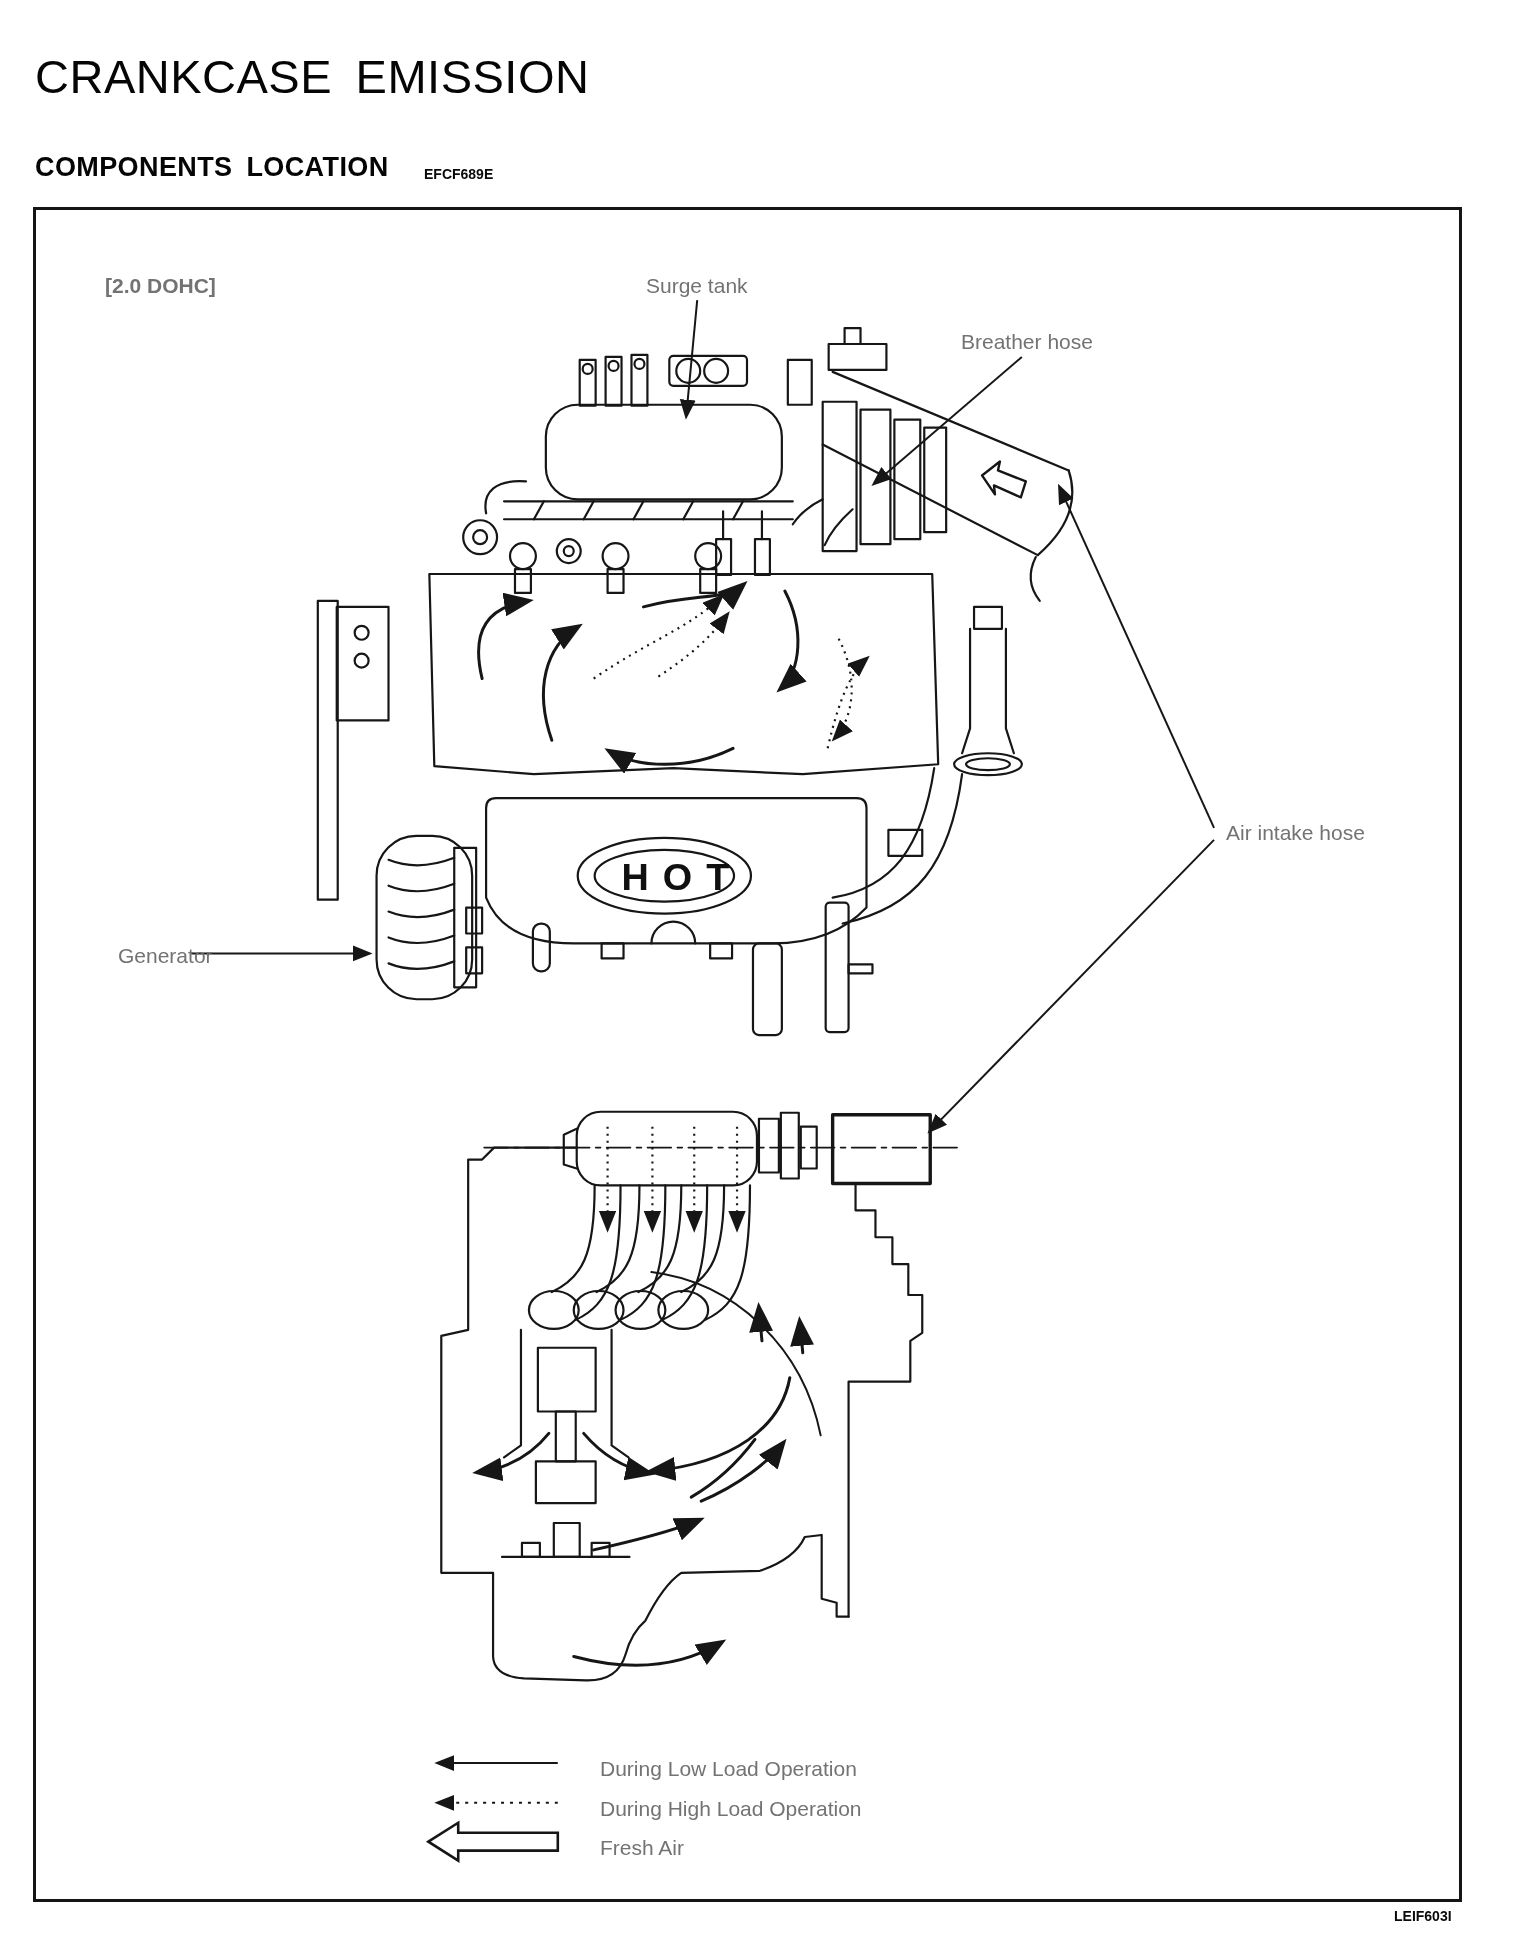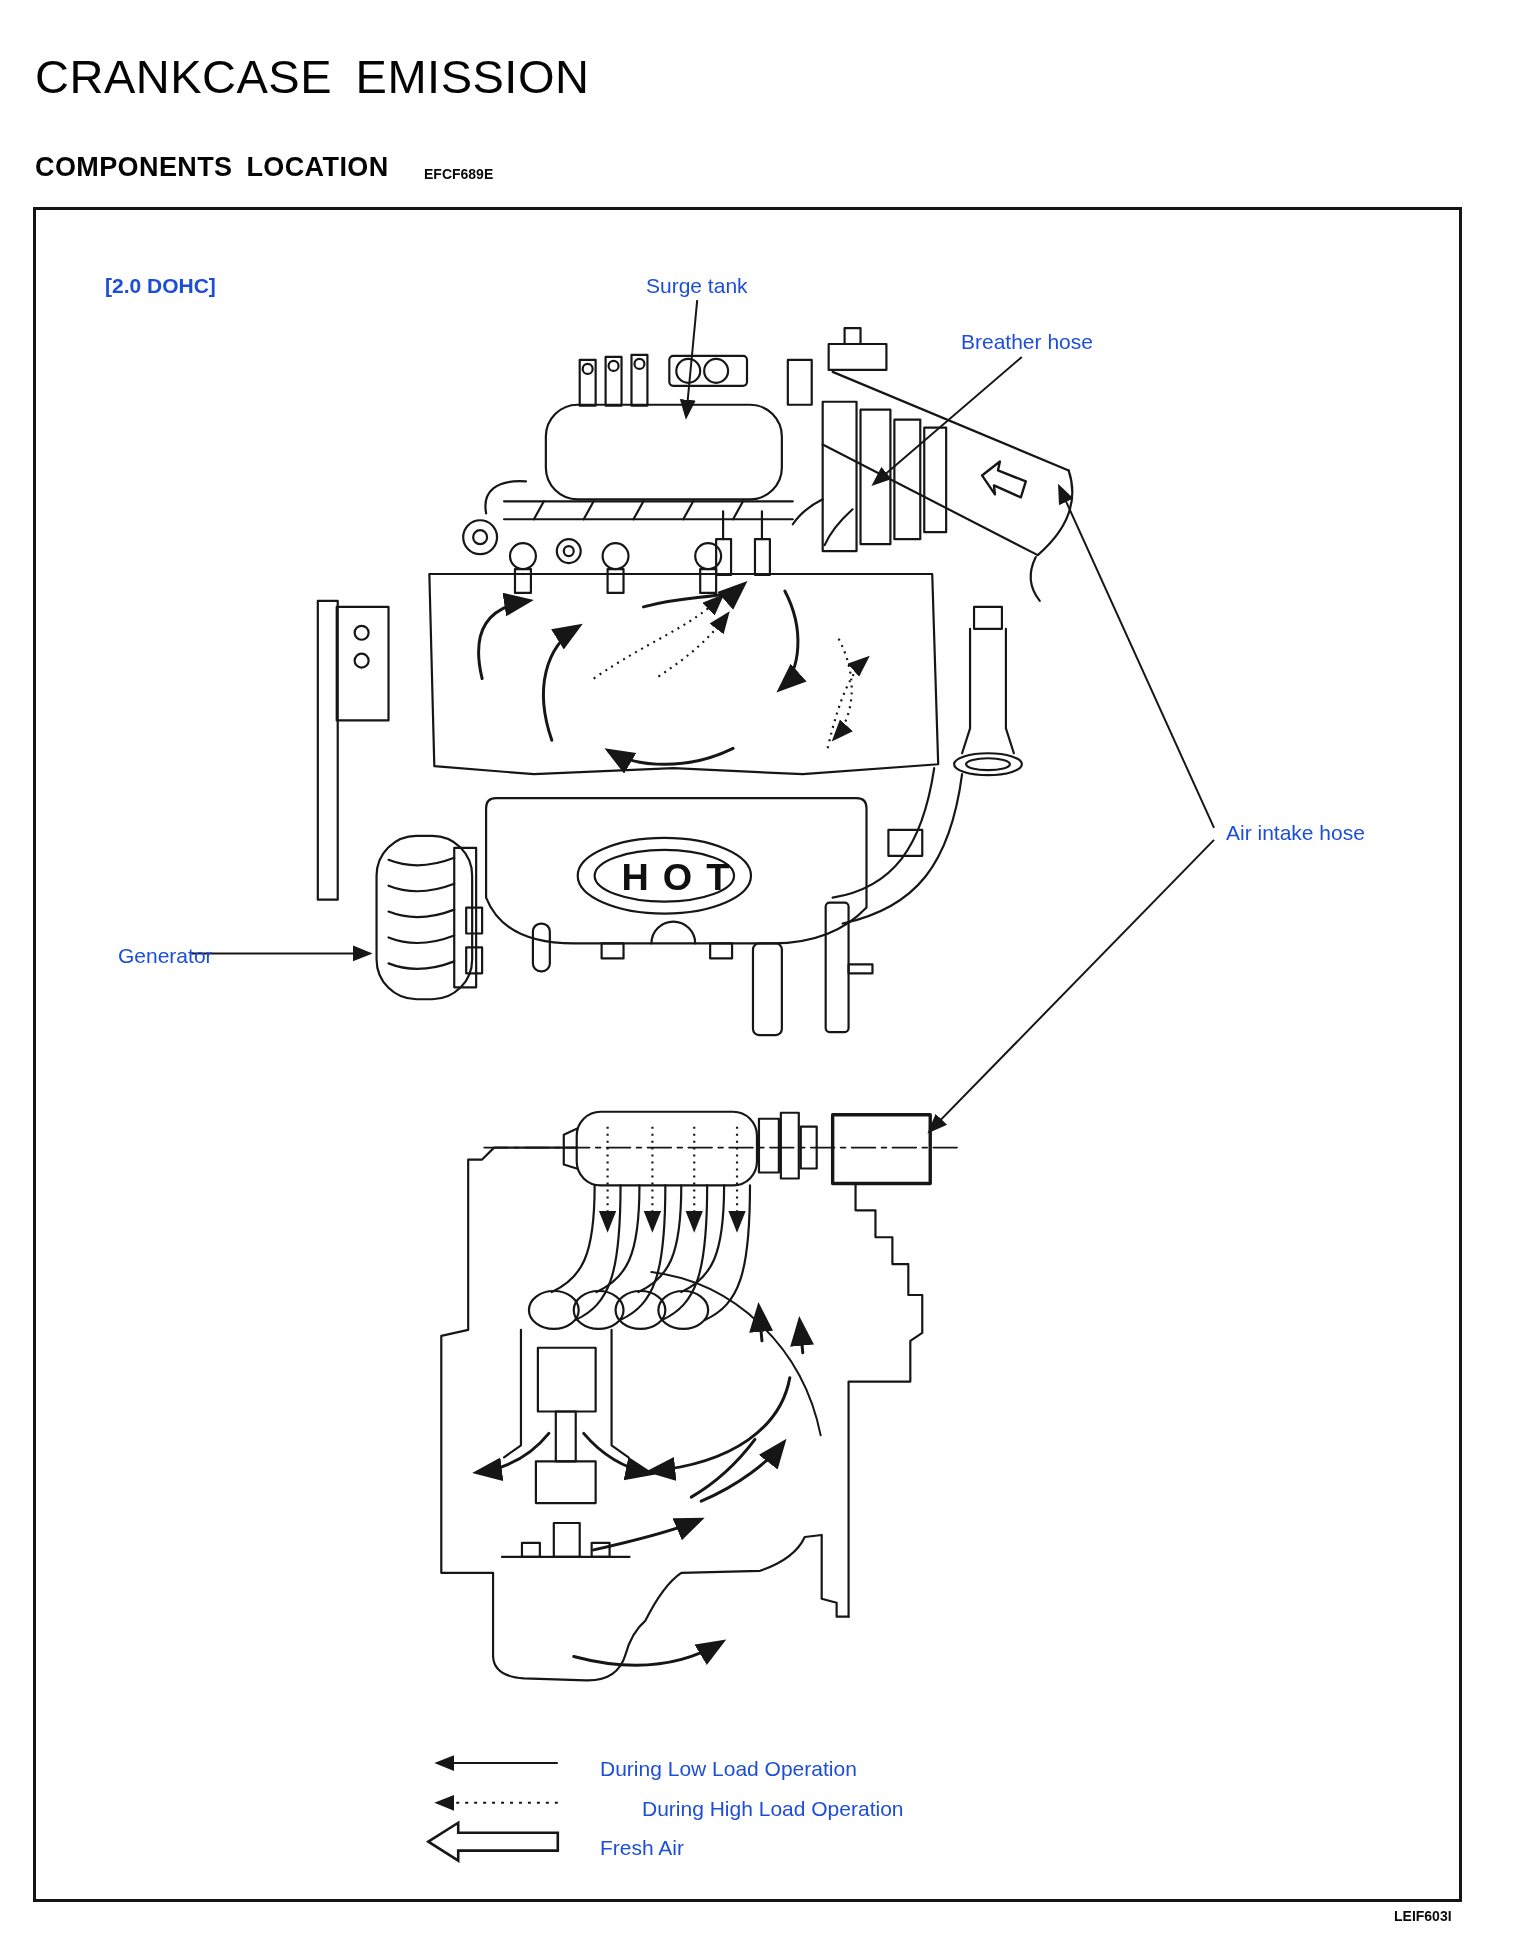--- a/index.html
+++ b/index.html
@@ -7,21 +7,21 @@
         font-family:"Liberation Sans",sans-serif;color:#0a0a0a;}
   .doc-title{position:absolute;left:35px;top:2px;font-size:47px;font-weight:normal;
              letter-spacing:.5px;word-spacing:10px;line-height:54px;color:#050505;margin-top:48px;}
   .section-heading{position:absolute;left:35px;top:152px;font-size:27px;font-weight:bold;
              letter-spacing:.4px;word-spacing:6px;color:#050505;}
   .section-code{position:absolute;left:388px;top:166px;font-size:14px;font-weight:bold;color:#0a0a0a;margin-left:36px;}
   .figure-code{position:absolute;left:1394px;top:1908px;font-size:14px;font-weight:bold;color:#0a0a0a;}
   .frame{position:absolute;left:33px;top:207px;width:1429px;height:1695px;
          border:3px solid #151515;box-sizing:border-box;}
   .frame svg{position:absolute;left:0;top:0;width:100%;height:100%;}
-  .lbl{position:absolute;font-size:21px;color:#1d4ed8;white-space:nowrap;text-align:right;}
+  .lbl{position:absolute;font-size:21px;color:#737373;white-space:nowrap;text-align:right;}
   .lbl.bold{font-weight:bold;}
   .art{stroke:#161616;fill:none;stroke-width:2.2;stroke-linecap:round;stroke-linejoin:round;}
   .art .bold{stroke-width:3.4;}
   .fa{stroke:#161616;fill:none;stroke-width:3;stroke-linecap:round;}
   .fd{stroke:#161616;fill:none;stroke-width:2.2;stroke-dasharray:2 5;}
   .ld{stroke:#161616;fill:none;stroke-width:2;}
   .hot-text{font-family:"Liberation Sans",sans-serif;font-size:38px;font-weight:bold;
             letter-spacing:14px;fill:#101010;}
 </style>
 </head>
@@ -226,18 +226,18 @@
       </g>
     </svg>
 
     <div class="lbl bold" style="left:69px;top:64px;">[2.0 DOHC]</div>
     <div class="lbl" style="left:610px;top:64px;">Surge tank</div>
     <div class="lbl" style="left:925px;top:120px;">Breather hose</div>
     <div class="lbl" style="left:1190px;top:611px;">Air intake hose</div>
     <div class="lbl" style="left:82px;top:734px;">Generator</div>
 
     <div class="lbl" style="left:564px;top:1547px;">During Low Load Operation</div>
-    <div class="lbl" style="left:564px;top:1587px;margin-left:42px;">During High Load Operation</div>
+    <div class="lbl" style="left:564px;top:1587px;">During High Load Operation</div>
     <div class="lbl" style="left:564px;top:1626px;">Fresh Air</div>
   </div>
 
   <div class="figure-code">LEIF603I</div>
 </div>
 
 </body></html>

